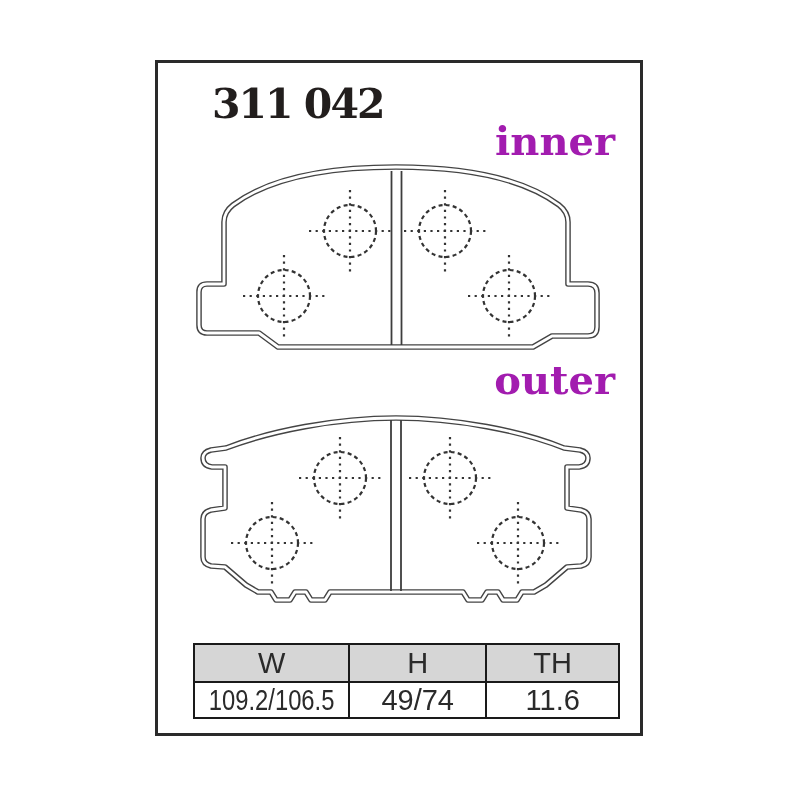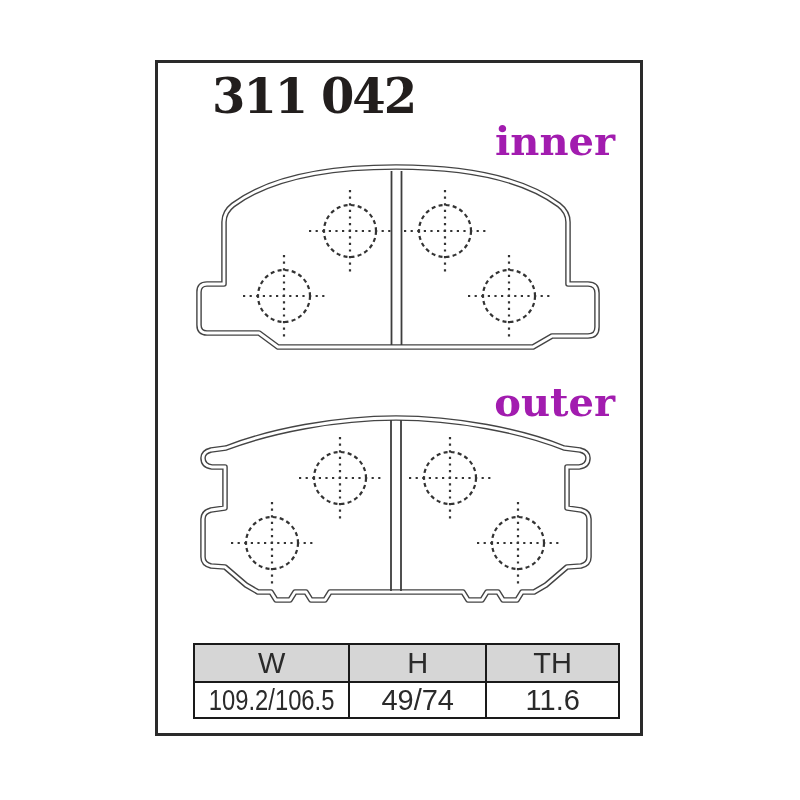--- a/index.html
+++ b/index.html
@@ -13,40 +13,40 @@
   .frame{
     position:absolute;
     left:155px;top:60px;
     width:488px;height:676px;
     border:3px solid #2a2a2a;
     box-sizing:border-box;
     background:#ffffff;
   }
   .part-number{
     position:absolute;
-    left:212px;top:72px;
-    font-size:48px;
+    left:212px;top:84px;
+    font-size:41px;
     font-weight:bold;
     letter-spacing:-2px;
     color:#221e1d;
     line-height:1;
     white-space:nowrap;
   }
   .pad-label{
     position:absolute;
     left:453px;
     width:162px;
     text-align:right;
     font-size:40px;
     font-weight:bold;
     color:#a21caf;
     line-height:1;
   }
   .label-inner{top:121px;}
-  .label-outer{top:382px;}
+  .label-outer{top:360px;}
   .drawing-svg{
     position:absolute;
     left:150px;top:140px;
     width:500px;height:480px;
   }
   .spec-table{
     position:absolute;
     left:193px;top:643px;
     border-collapse:collapse;
     table-layout:fixed;

